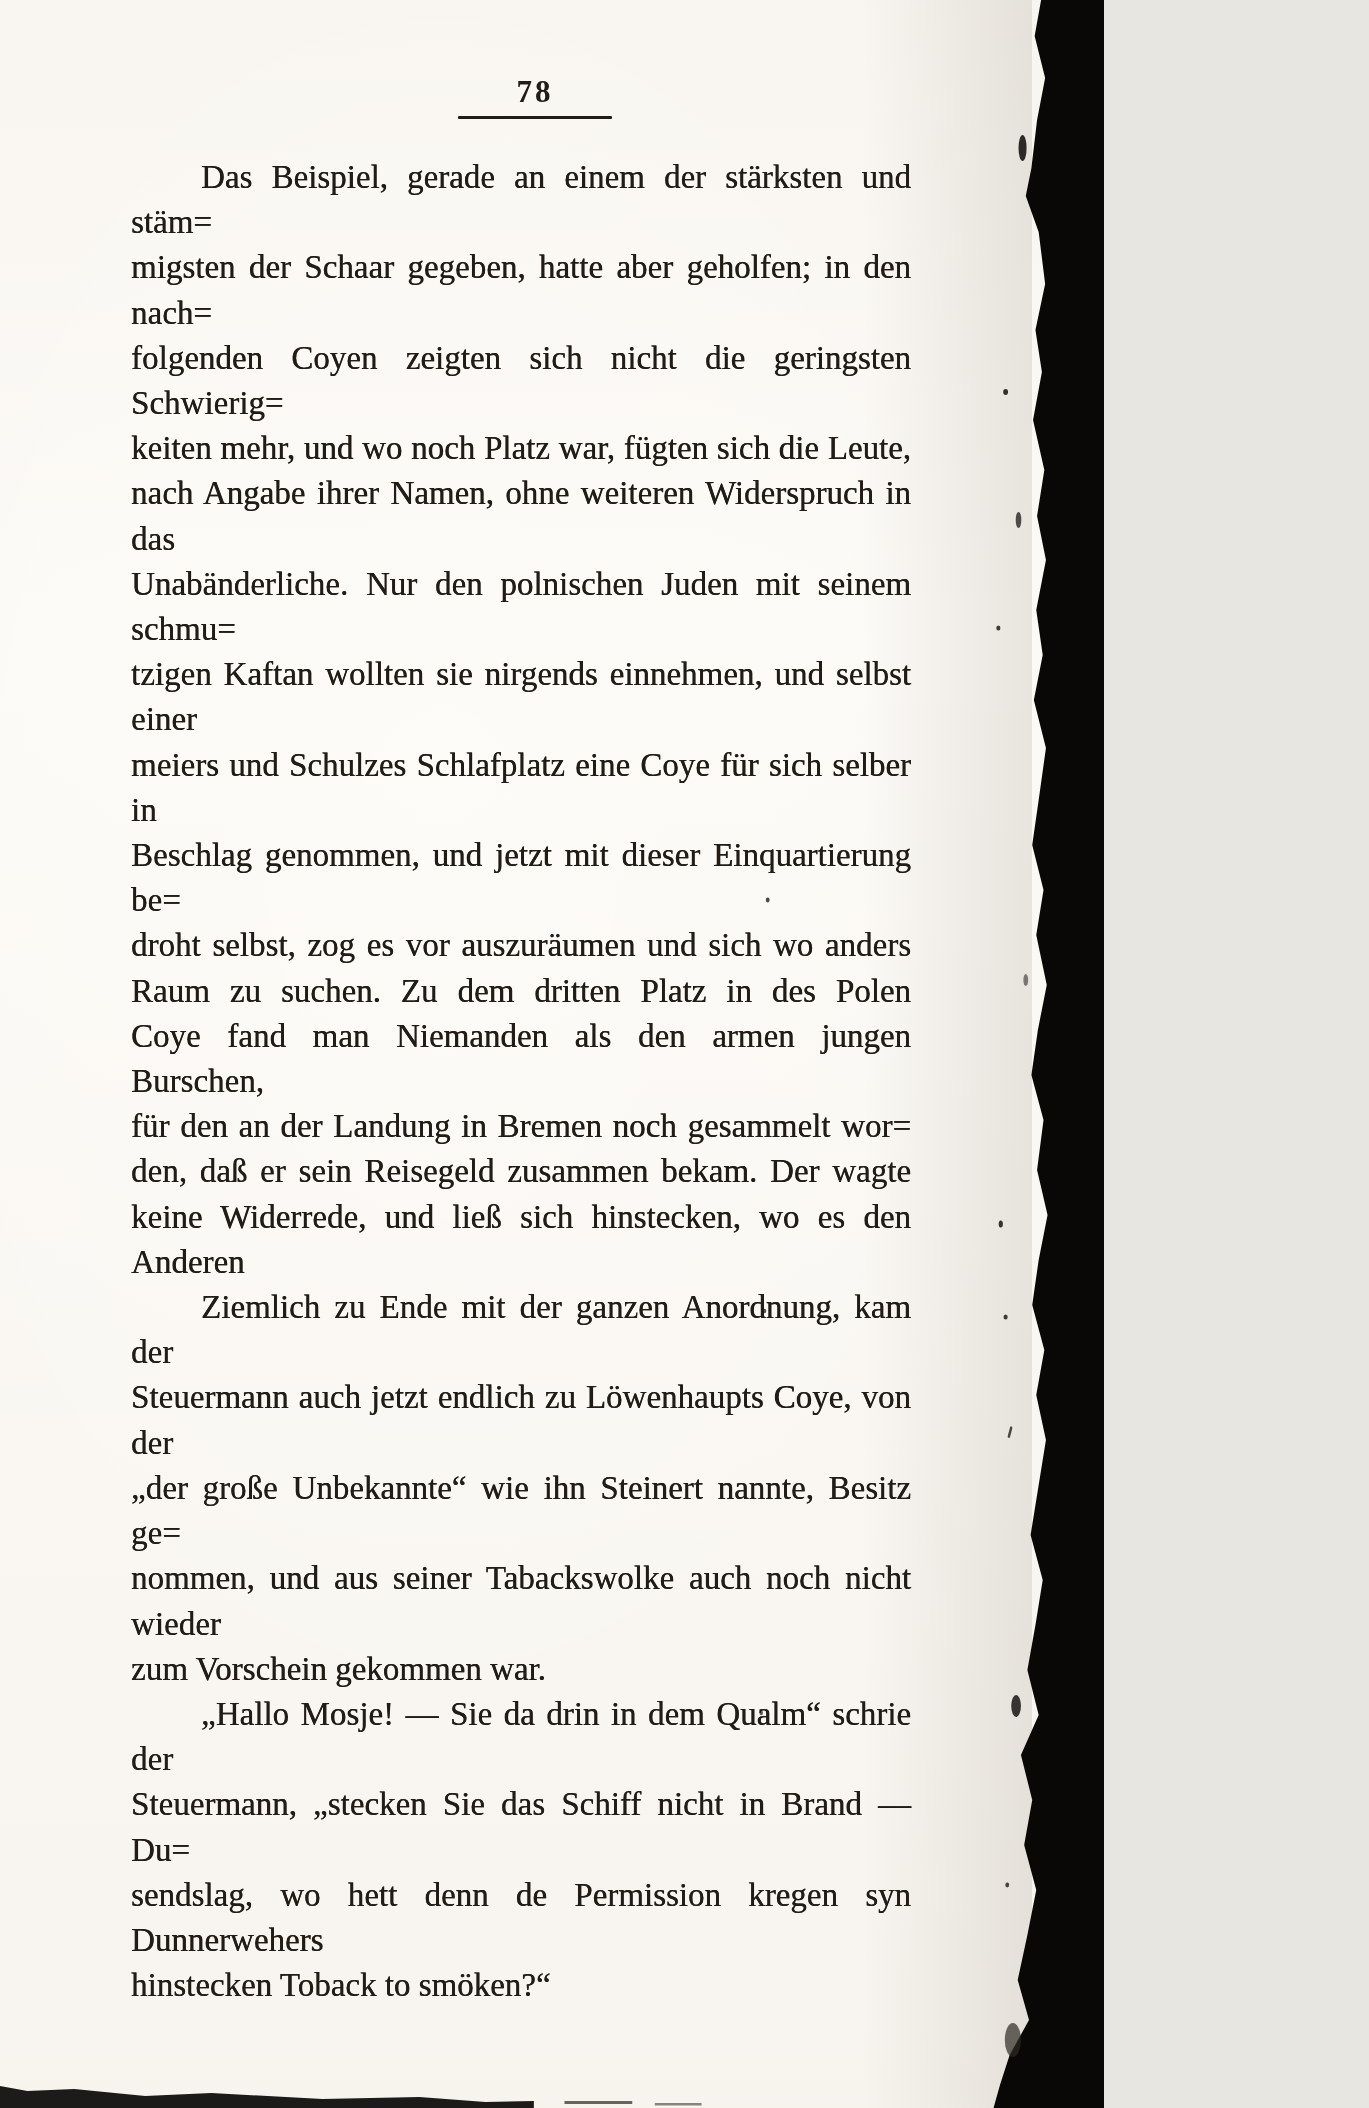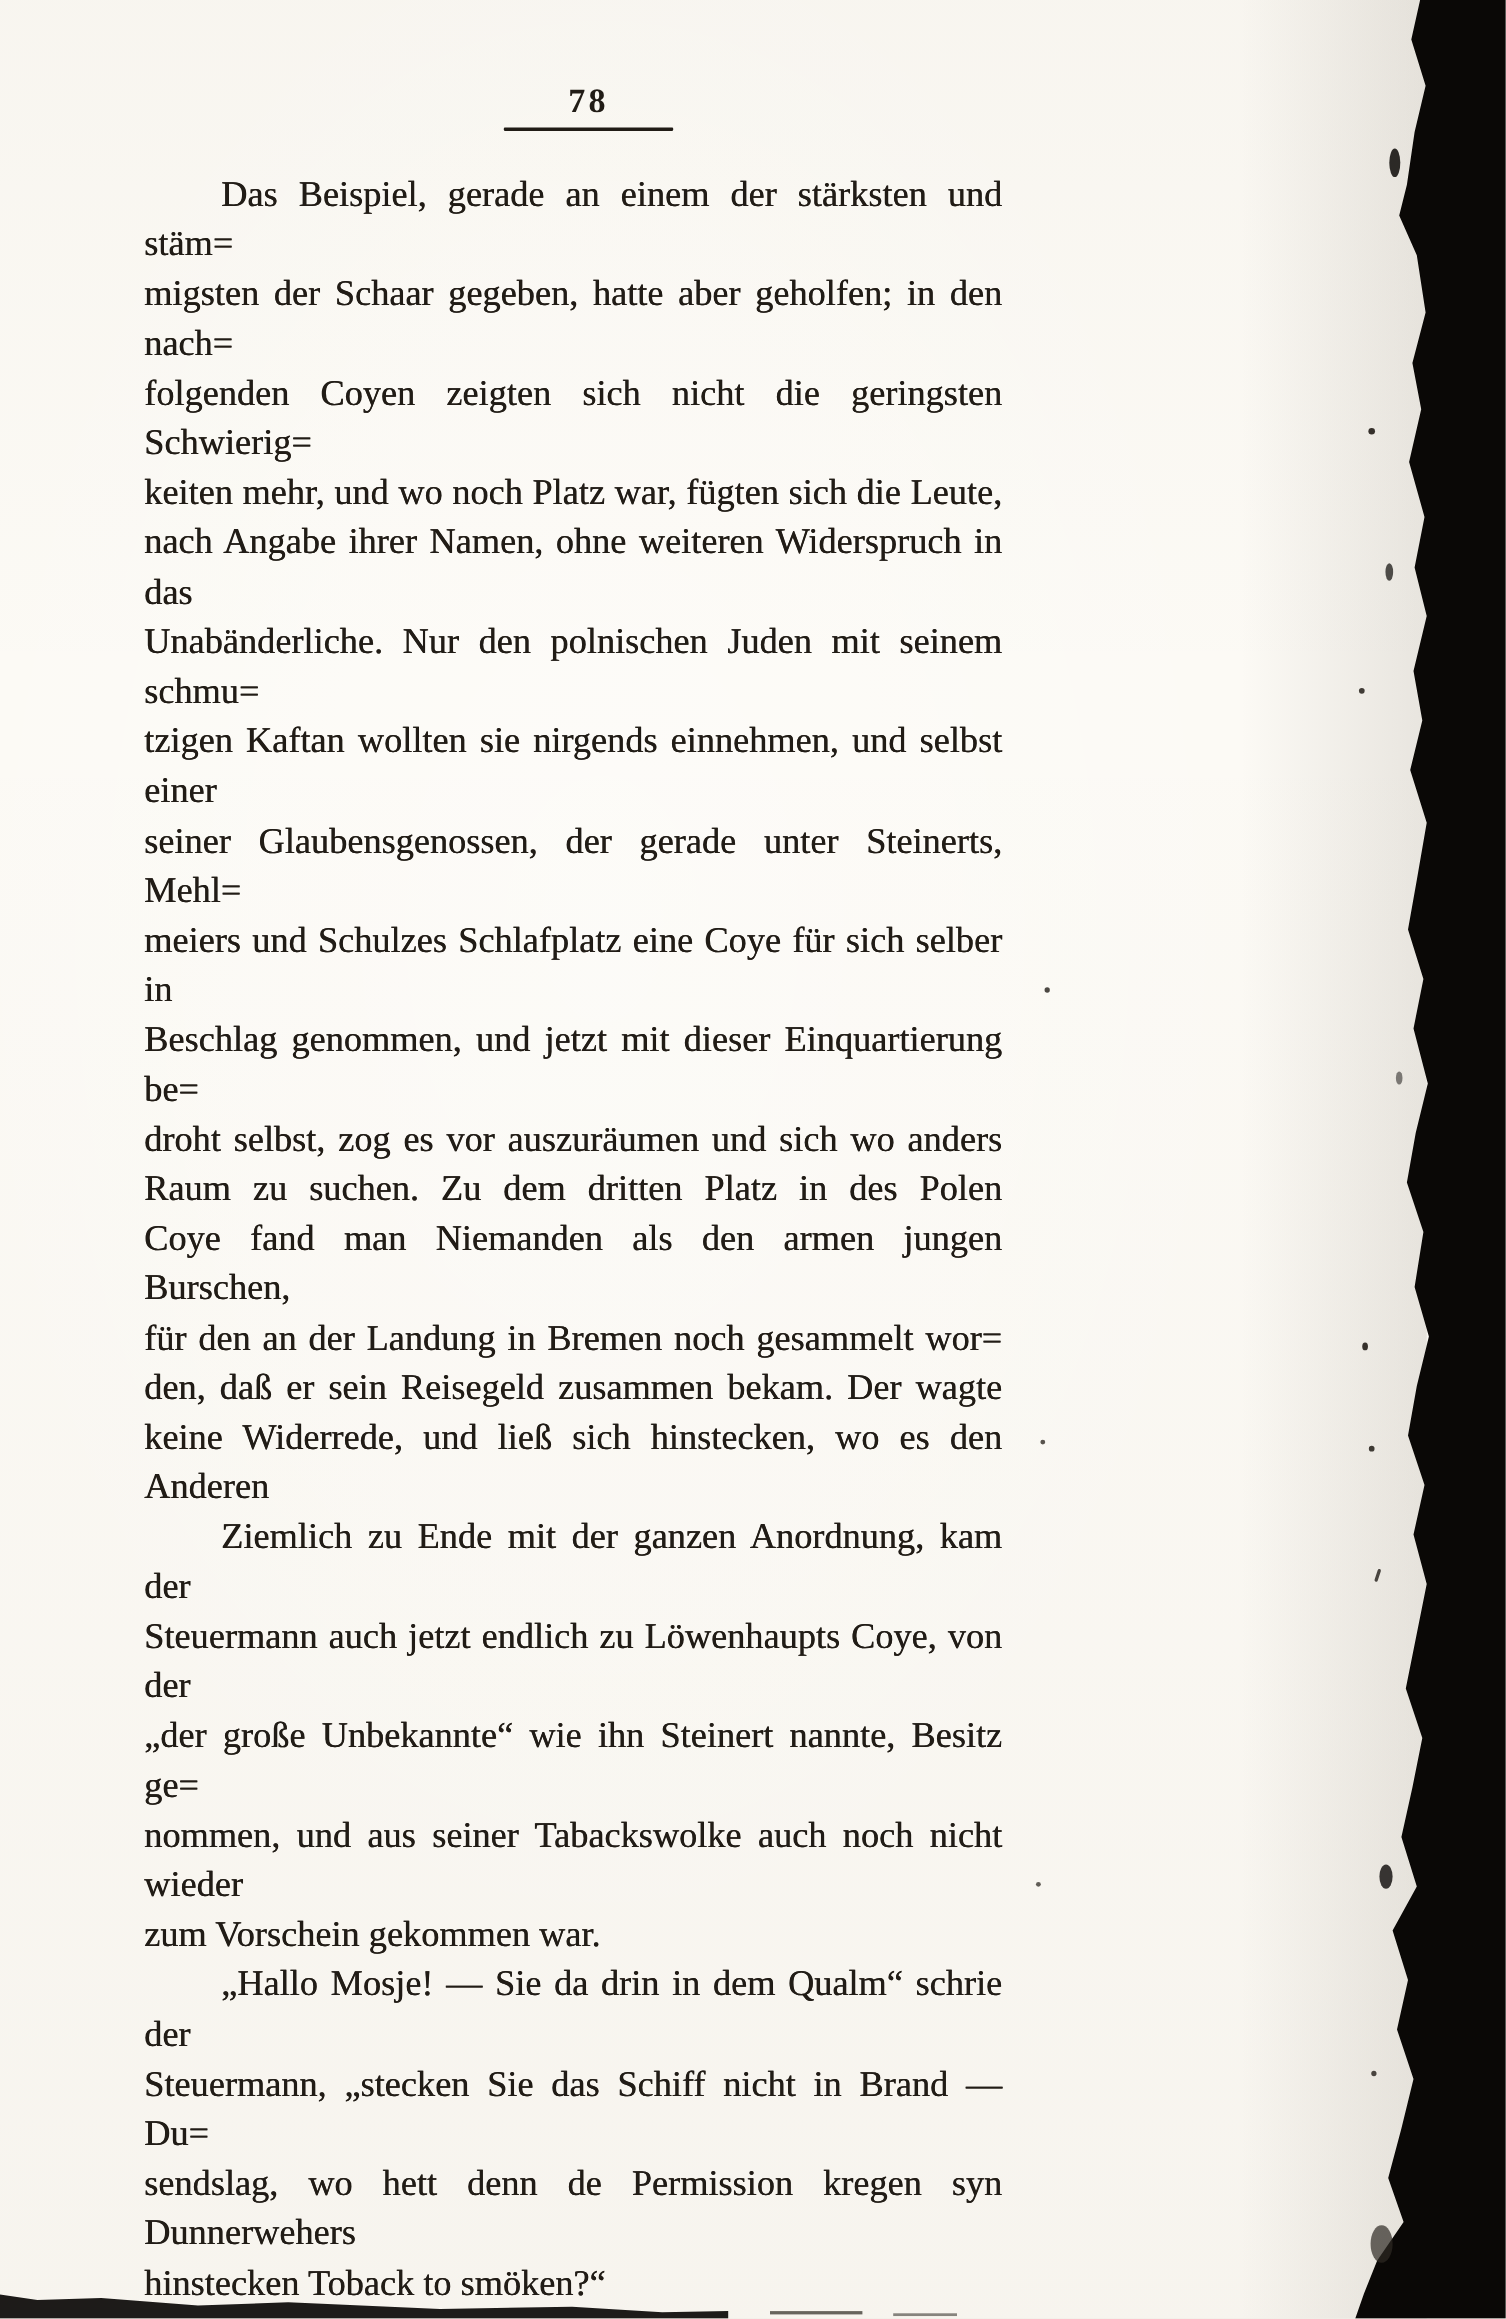--- a/index.html
+++ b/index.html
@@ -1,19 +1,19 @@
 <!DOCTYPE html>
 <html style="--paper: #fcfaf5; --ink: #211c16; --edge: #0a0806;"><head>
 <meta charset="utf-8">
 <style>
   * { margin: 0; padding: 0; box-sizing: border-box; }
   html, body { background: #e8e6e0; }
   .page {
     position: relative;
-    width: 1369px;
+    width: 1104px;
     height: 2108px;
     background: var(--paper, #fcfaf5);
     overflow: hidden;
     font-family: "Liberation Serif", "DejaVu Serif", serif;
     color: var(--ink, #211c16);
   }
   
   .paper-tone {
     position: absolute; inset: 0;
     background:
@@ -76,21 +76,20 @@
 
   <div class="text-block">
       <div class="para">
         <div class="line first">Das Beispiel, gerade an einem der stärksten und stäm=</div>
         <div class="line">migsten der Schaar gegeben, hatte aber geholfen; in den nach=</div>
         <div class="line">folgenden Coyen zeigten sich nicht die geringsten Schwierig=</div>
         <div class="line">keiten mehr, und wo noch Platz war, fügten sich die Leute,</div>
         <div class="line">nach Angabe ihrer Namen, ohne weiteren Widerspruch in das</div>
         <div class="line">Unabänderliche. Nur den polnischen Juden mit seinem schmu=</div>
         <div class="line">tzigen Kaftan wollten sie nirgends einnehmen, und selbst einer</div>
-        <div class="line">seiner Glaubensgenossen, der gerade unter Steinerts, Mehl=</div>
         <div class="line">meiers und Schulzes Schlafplatz eine Coye für sich selber in</div>
         <div class="line">Beschlag genommen, und jetzt mit dieser Einquartierung be=</div>
         <div class="line">droht selbst, zog es vor auszuräumen und sich wo anders</div>
         <div class="line">Raum zu suchen. Zu dem dritten Platz in des Polen</div>
         <div class="line">Coye fand man Niemanden als den armen jungen Burschen,</div>
         <div class="line">für den an der Landung in Bremen noch gesammelt wor=</div>
         <div class="line">den, daß er sein Reisegeld zusammen bekam. Der wagte</div>
         <div class="line">keine Widerrede, und ließ sich hinstecken, wo es den Anderen</div>
       </div>
       <div class="para">

